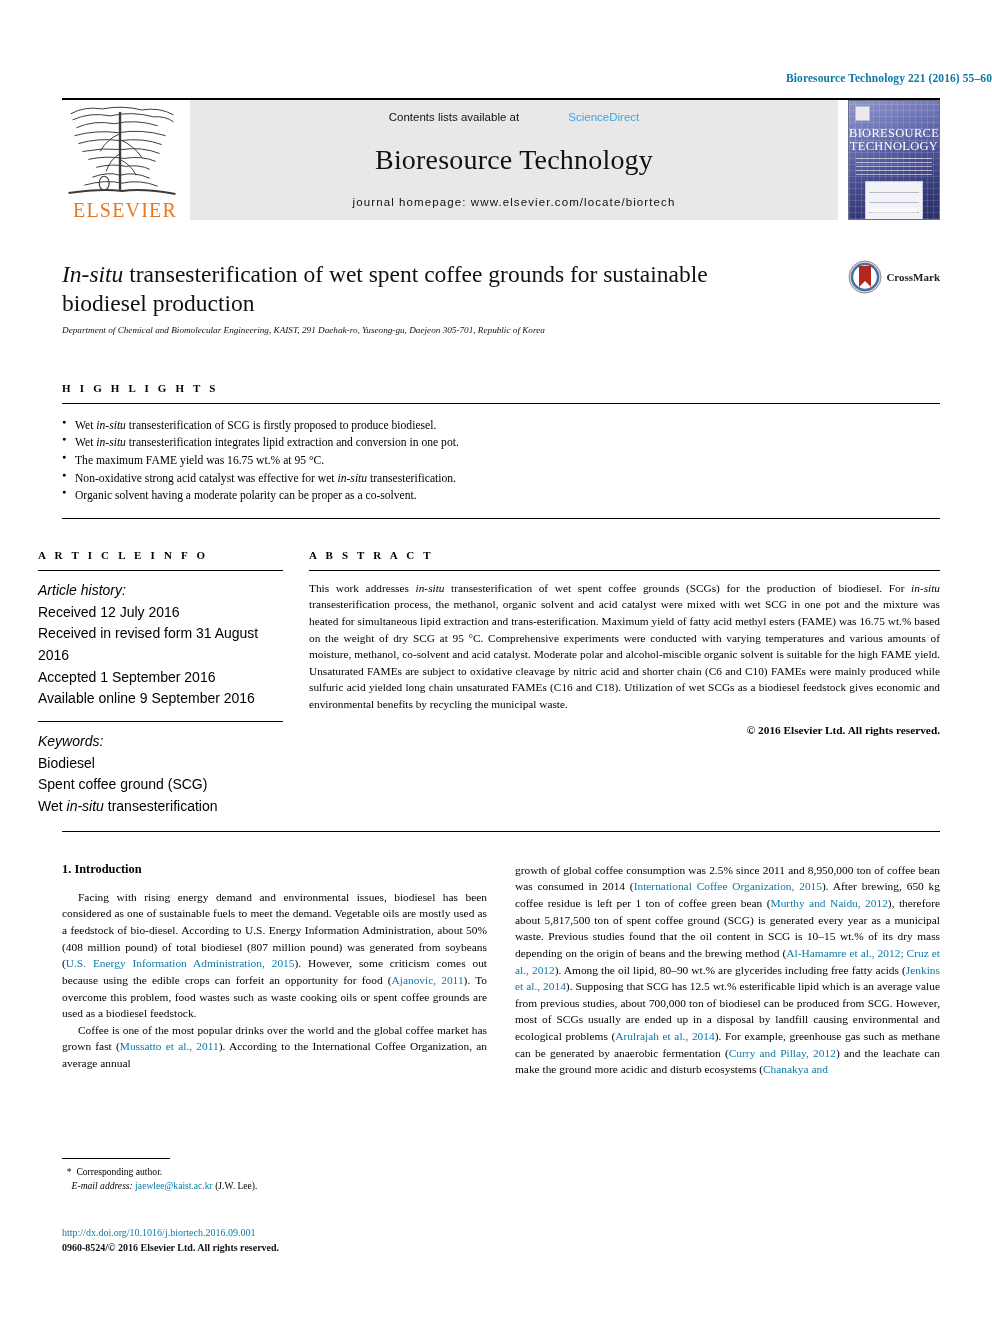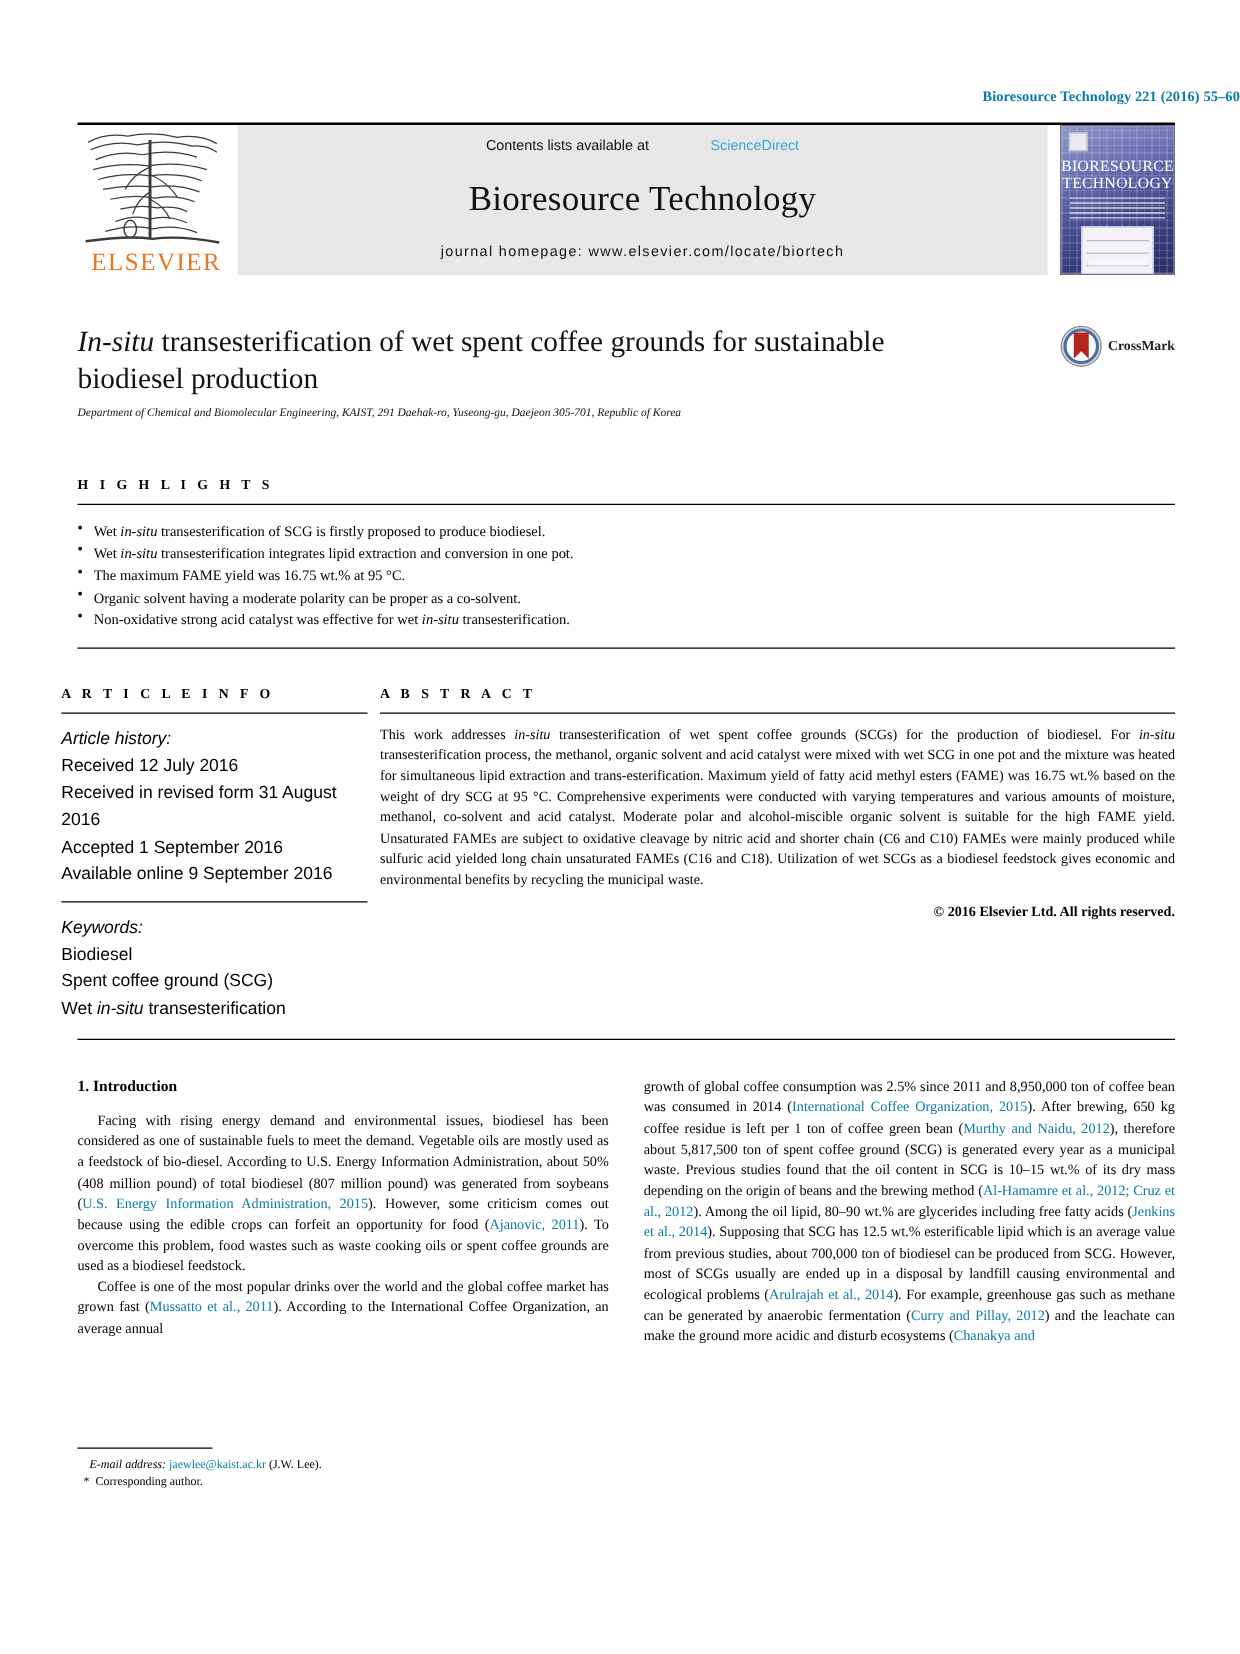--- a/index.html
+++ b/index.html
@@ -172,23 +172,23 @@
   }
   .hl-list li::before {
     content: "\25CF";
     position: absolute; left: 0; top: -1px;
     font-size: 7px; line-height: 1.9;
   }
   .hl-list .it { font-style: italic; }
 
   
   .info-abstract {
-    margin: 30px 52px 0 49px;
+    margin: 30px 52px 0 38px;
     display: flex;
-    gap: 10px;
+    gap: 26px;
   }
   .col-info { width: 245px; flex: 0 0 245px; }
   .col-abs  { flex: 1 1 auto; }
   .sub-rule { border-top: 1.1px solid #000; margin-top: 9px; }
   .info-body, .abs-body { padding-top: 9px; }
   .info-body { font-family: Liberation Sans, sans-serif; font-size: 14px; line-height: 1.55; }
   .info-body .lbl { font-style: italic; }
   .kw-block { margin-top: 11px; padding-top: 9px; border-top: 1.1px solid #000; }
   .kw-block .lbl { font-style: italic; }
   .kw-block .it { font-style: italic; }
@@ -333,22 +333,22 @@
     </div>
   </div>
 
   <div class="highlights">
     <div class="section-head">H I G H L I G H T S</div>
     <div class="rule-thin rule-a"></div>
     <ul class="hl-list">
       <li><span>Wet </span><span class="it">in-situ</span><span> transesterification of SCG is firstly proposed to produce biodiesel.</span></li>
       <li><span>Wet </span><span class="it">in-situ</span><span> transesterification integrates lipid extraction and conversion in one pot.</span></li>
       <li><span>The maximum FAME yield was 16.75 wt.% at 95 °C.</span><span class="it"></span><span></span></li>
+      <li><span>Non-oxidative strong acid catalyst was effective for wet </span><span class="it">in-situ</span><span> transesterification.</span></li>
       <li><span>Organic solvent having a moderate polarity can be proper as a co-solvent.</span><span class="it"></span><span></span></li>
-      <li><span>Non-oxidative strong acid catalyst was effective for wet </span><span class="it">in-situ</span><span> transesterification.</span></li>
     </ul>
     <div class="rule-thick"></div>
   </div>
 
   <div class="info-abstract">
     <div class="col-info">
       <div class="section-head">A R T I C L E   I N F O</div>
       <div class="sub-rule"></div>
       <div class="info-body">
         <div class="lbl">Article history:</div>
@@ -382,24 +382,28 @@
       <p class="para"><span>Facing with rising energy demand and environmental issues, biodiesel has been considered as one of sustainable fuels to meet the demand. Vegetable oils are mostly used as a feedstock of bio-diesel. According to U.S. Energy Information Administration, about 50% (408 million pound) of total biodiesel (807 million pound) was generated from soybeans (</span><span class="lnk">U.S. Energy Information Administration, 2015</span><span>). However, some criticism comes out because using the edible crops can forfeit an opportunity for food (</span><span class="lnk">Ajanovic, 2011</span><span>). To overcome this problem, food wastes such as waste cooking oils or spent coffee grounds are used as a biodiesel feedstock.</span></p>
       <p class="para"><span>Coffee is one of the most popular drinks over the world and the global coffee market has grown fast (</span><span class="lnk">Mussatto et al., 2011</span><span>). According to the International Coffee Organization, an average annual</span></p>
     </div>
     <div class="bcol">
       <p class="para cont"><span>growth of global coffee consumption was 2.5% since 2011 and 8,950,000 ton of coffee bean was consumed in 2014 (</span><span class="lnk">International Coffee Organization, 2015</span><span>). After brewing, 650 kg coffee residue is left per 1 ton of coffee green bean (</span><span class="lnk">Murthy and Naidu, 2012</span><span>), therefore about 5,817,500 ton of spent coffee ground (SCG) is generated every year as a municipal waste. Previous studies found that the oil content in SCG is 10–15 wt.% of its dry mass depending on the origin of beans and the brewing method (</span><span class="lnk">Al-Hamamre et al., 2012; Cruz et al., 2012</span><span>). Among the oil lipid, 80–90 wt.% are glycerides including free fatty acids (</span><span class="lnk">Jenkins et al., 2014</span><span>). Supposing that SCG has 12.5 wt.% esterificable lipid which is an average value from previous studies, about 700,000 ton of biodiesel can be produced from SCG. However, most of SCGs usually are ended up in a disposal by landfill causing environmental and ecological problems (</span><span class="lnk">Arulrajah et al., 2014</span><span>). For example, greenhouse gas such as methane can be generated by anaerobic fermentation (</span><span class="lnk">Curry and Pillay, 2012</span><span>) and the leachate can make the ground more acidic and disturb ecosystems (</span><span class="lnk">Chanakya and</span></p>
     </div>
   </div>
 
   <div class="footnote">
     <div class="fn-rule"></div>
+    <div class="fn-line">
+      &nbsp;&nbsp;<span class="ast">*</span>&nbsp;
+      <span>Corresponding author.</span>
+    </div>
     <div class="fn-line fn-email">
       &nbsp;&nbsp;&nbsp;&nbsp;<span class="lbl">E-mail address:</span>
       <span class="lnk">jaewlee@kaist.ac.kr</span><span> (J.W. Lee).</span>
     </div>
-    <div class="fn-line">
-      &nbsp;&nbsp;<span class="ast">*</span>&nbsp;
-      <span>Corresponding author.</span>
-    </div>
-  </div>
-
+  </div>
+
+  <div class="doi-block">
+    <div class="doi-line">http://dx.doi.org/10.1016/j.biortech.2016.09.001</div>
+    <div class="issn-line">0960-8524/© 2016 Elsevier Ltd. All rights reserved.</div>
+  </div>
 
 </div>
 
 </body></html>

